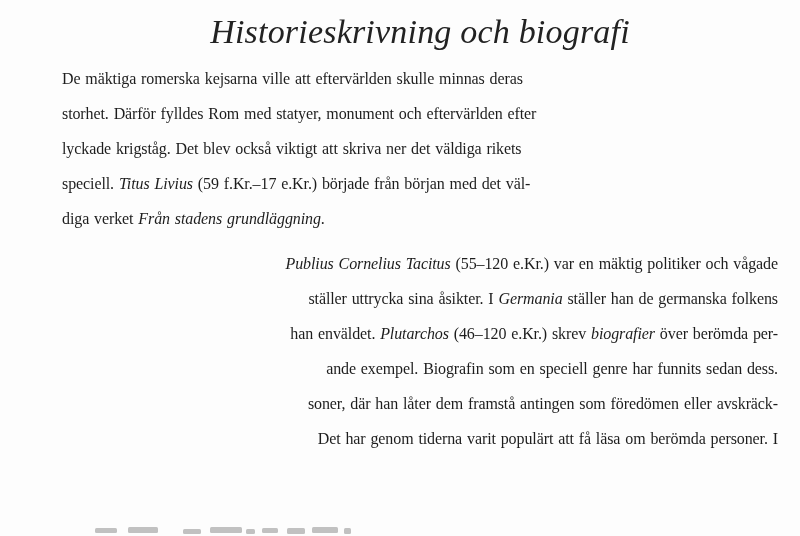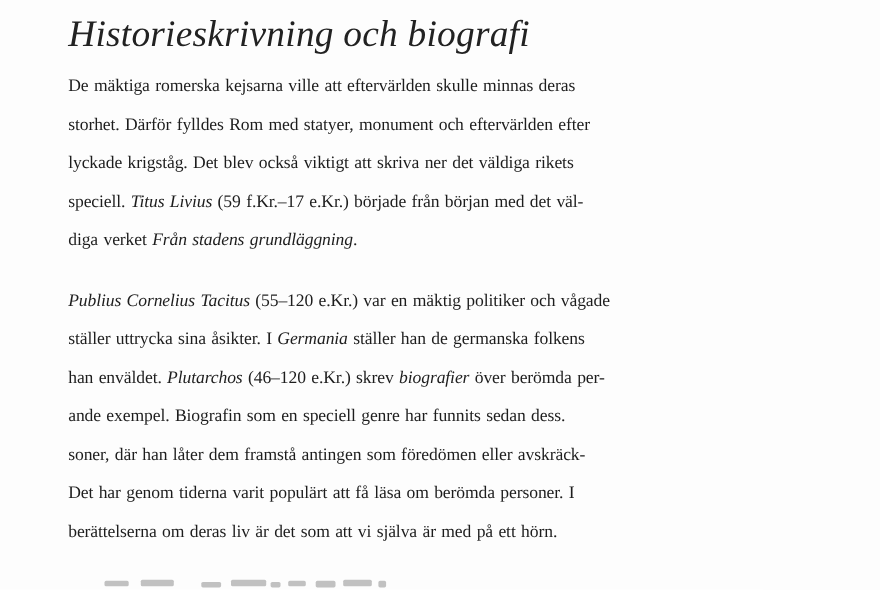--- a/index.html
+++ b/index.html
@@ -27,26 +27,27 @@
   }
   .heading {
     margin: 0;
     padding-top: 10px;
     font-size: 34px;
     line-height: 44px;
     font-style: italic;
     font-weight: normal;
     letter-spacing: 0.2px;
     color: #222222;
+    text-align: center;
   }
   .para {
     margin: 0;
   }
   .para-0 { margin-top: 7px; }
-  .para-1 { margin-top: 20px; }
+  .para-1 { margin-top: 10px; text-align: right; }
   .line {
     font-size: 16px;
     line-height: 35px;
     letter-spacing: -0.1px;
     white-space: nowrap;
     word-spacing: 1px;
   }
   .line .it { font-style: italic; }
   
   .clipped-line {
@@ -75,21 +76,20 @@
           <div class="line"><span>speciell. </span><span class="it">Titus Livius</span><span> (59 f.Kr.–17 e.Kr.) började från början med det väl-</span></div>
           <div class="line"><span>diga verket </span><span class="it">Från stadens grundläggning</span><span>.</span></div>
         </div>
         <div class="para para-1">
           <div class="line"><span class="it">Publius Cornelius Tacitus</span><span> (55–120 e.Kr.) var en mäktig politiker och vågade</span></div>
           <div class="line"><span>ställer uttrycka sina åsikter. I </span><span class="it">Germania</span><span> ställer han de germanska folkens</span></div>
           <div class="line"><span>han enväldet. </span><span class="it">Plutarchos</span><span> (46–120 e.Kr.) skrev </span><span class="it">biografier</span><span> över berömda per-</span></div>
           <div class="line"><span>ande exempel. Biografin som en speciell genre har funnits sedan dess.</span></div>
           <div class="line"><span>soner, där han låter dem framstå antingen som föredömen eller avskräck-</span></div>
           <div class="line"><span>Det har genom tiderna varit populärt att få läsa om berömda personer. I</span></div>
-          <div class="line"><span>berättelserna om deras liv är det som att vi själva är med på ett hörn.</span></div>
         </div>
       </div>
   </div>
   <div class="clipped-line" id="clipped-line">
       <span class="m" style="left: 95px; top: 1px; width: 22px; height: 5px;"></span>
       <span class="m" style="left: 128px; top: 0px; width: 30px; height: 6px;"></span>
       <span class="m" style="left: 183px; top: 2px; width: 18px; height: 5px;"></span>
       <span class="m" style="left: 210px; top: 0px; width: 32px; height: 6px;"></span>
       <span class="m" style="left: 246px; top: 2px; width: 9px; height: 5px;"></span>
       <span class="m" style="left: 262px; top: 1px; width: 16px; height: 5px;"></span>

